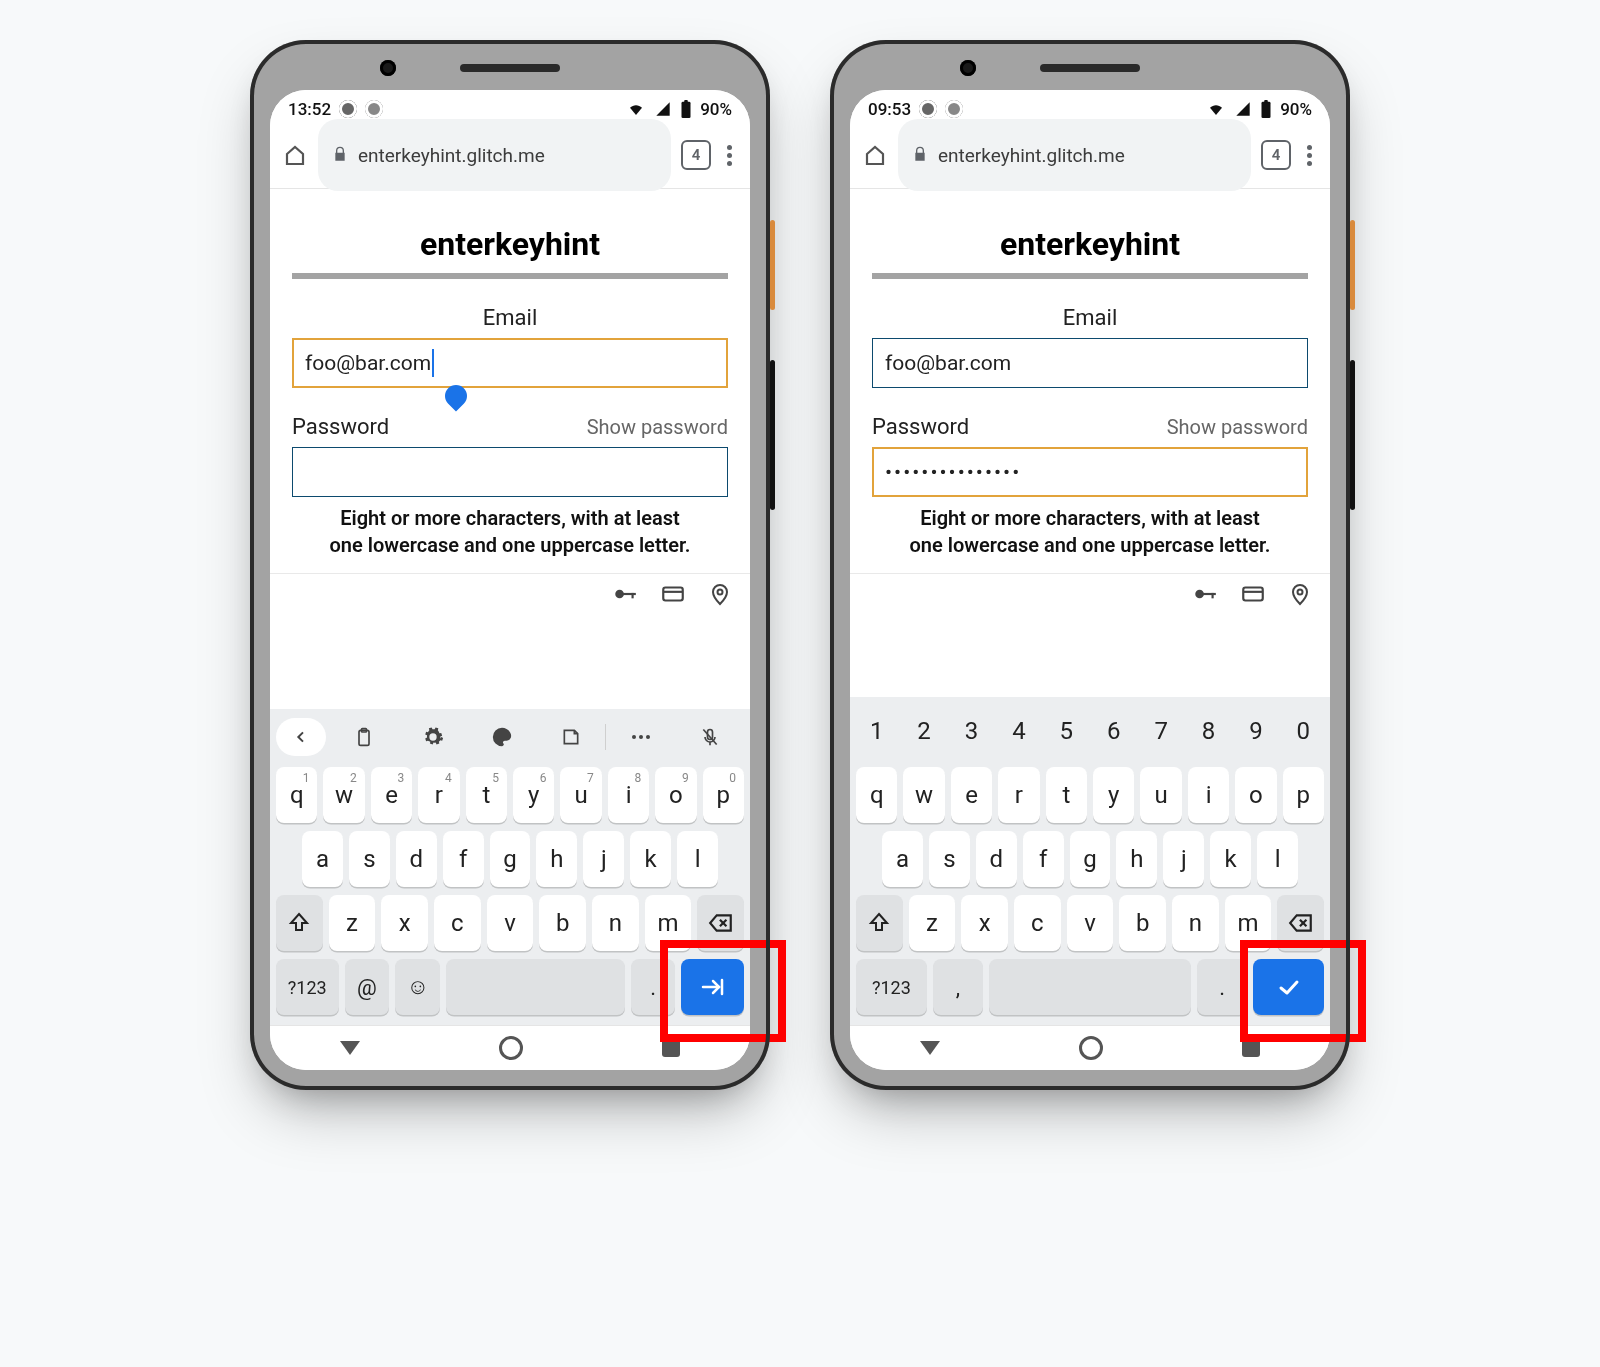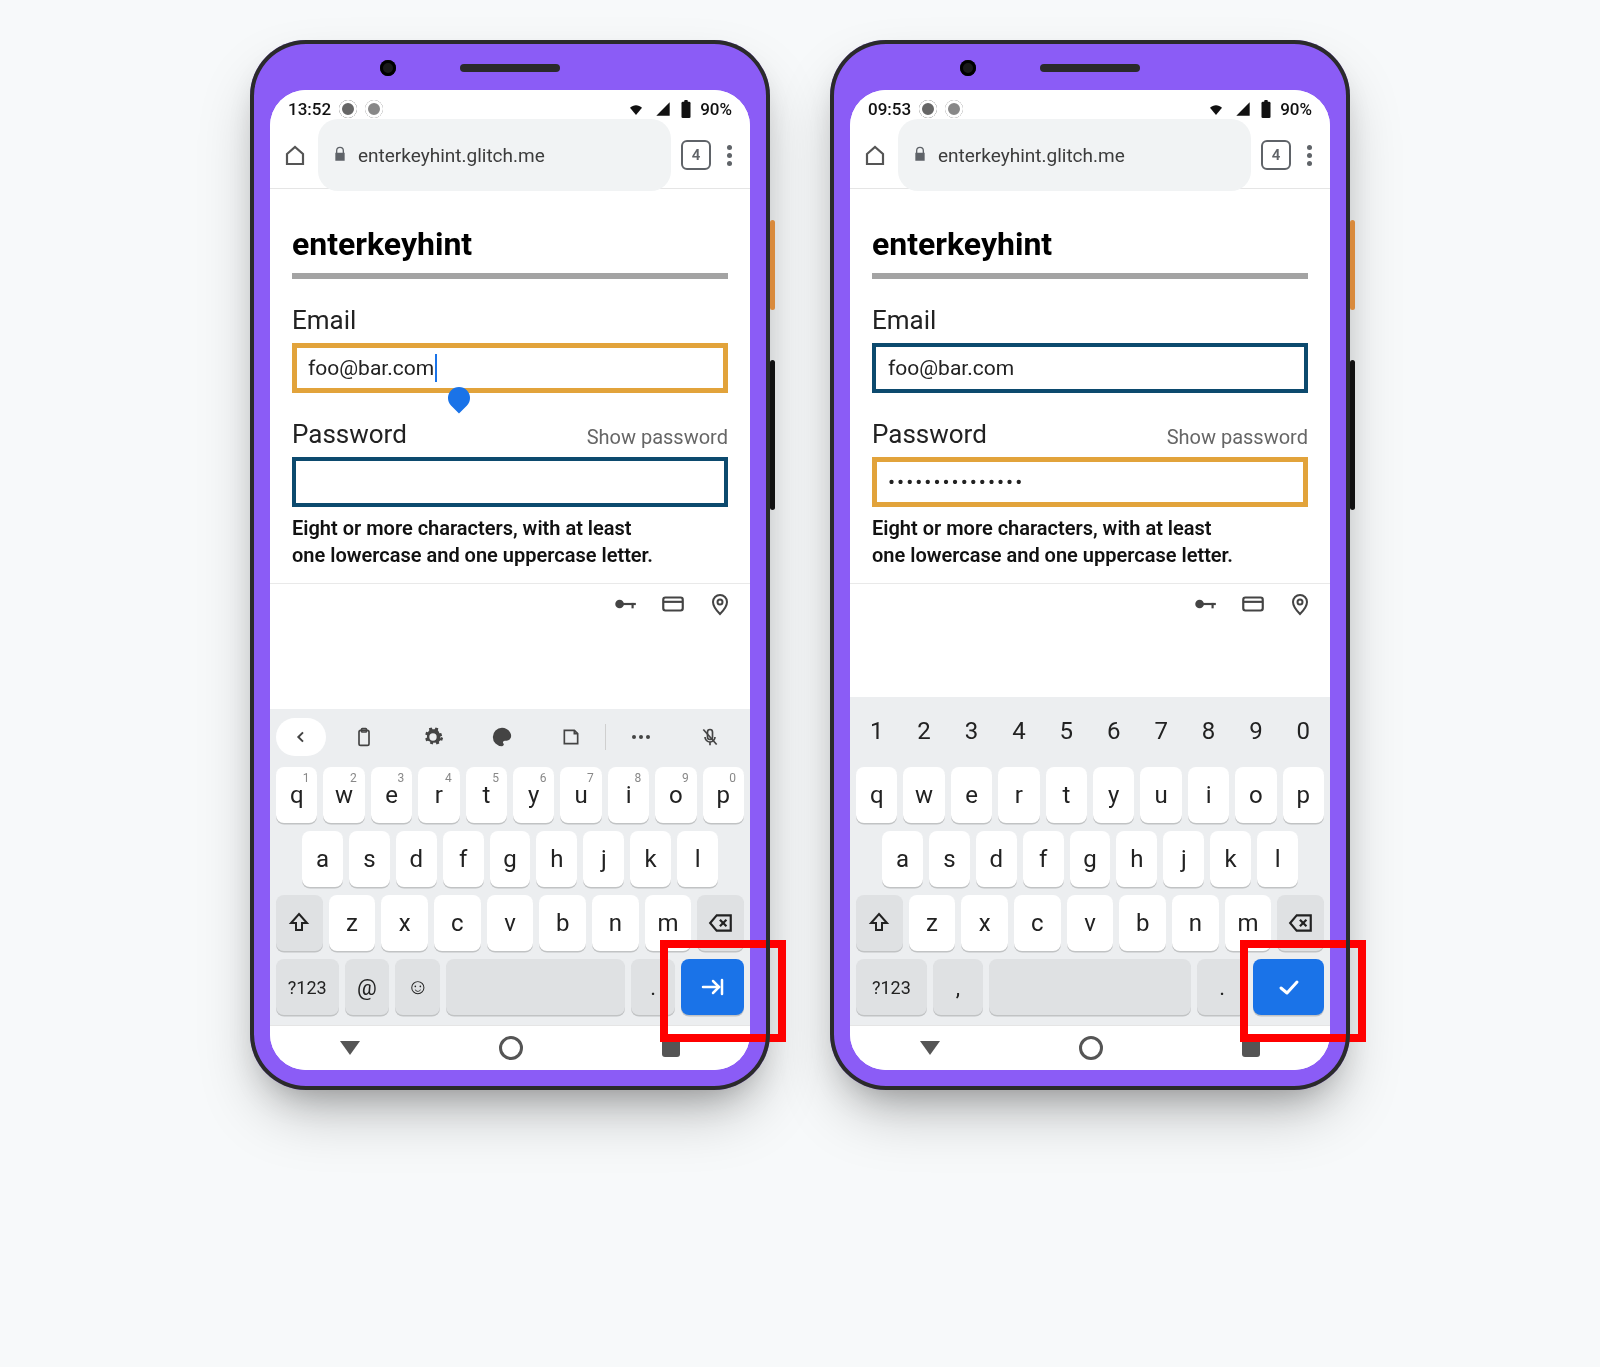--- a/index.html
+++ b/index.html
@@ -17,24 +17,25 @@
     justify-content: center;
     align-items: flex-start;
     padding-top: 40px;
     box-sizing: border-box;
     gap: 60px;
   }
   
   .phone {
     width: 520px;
     height: 1050px;
-    background: #8b5cf6;
+    background: #a3a3a3;
     border-radius: 56px;
     position: relative;
     box-shadow: 0 30px 60px -10px rgba(0,0,0,.25), 0 18px 36px -18px rgba(0,0,0,.3);
+    text-align: center;
   }
   .phone::after{
     content:"";
     position:absolute;
     inset:0;
     border-radius:56px;
     box-shadow: inset 0 0 0 4px #2b2b2b;
     pointer-events:none;
   }
   .side-btn-right1{position:absolute;right:-5px;top:180px;width:5px;height:90px;background:#d98a3c;border-radius:3px;}
@@ -102,26 +103,26 @@
   }
   .page h1{
     font-size:32px;
     font-weight:700;
     margin:8px 0 10px 0;
     border-bottom:6px solid #a3a3a3;
     padding-bottom:10px;
   }
   .field{margin-top:26px}
   .field-row{display:flex;justify-content:space-between;align-items:flex-end}
-  .field label{font-size:26px;color:#222}
+  .field label{font-size:22px;color:#222}
   .show-pw{font-size:20px;color:#666}
   .input{
     margin-top:8px;
     height:50px;
-    border:4px solid #0c4a6e;
+    border:1px solid #0c4a6e;
     width:100%;
     box-sizing:border-box;
     padding:0 12px;
     font-size:21px;
     color:#222;
     display:flex;
     align-items:center;
     position:relative;
     background:#fff;
   }

